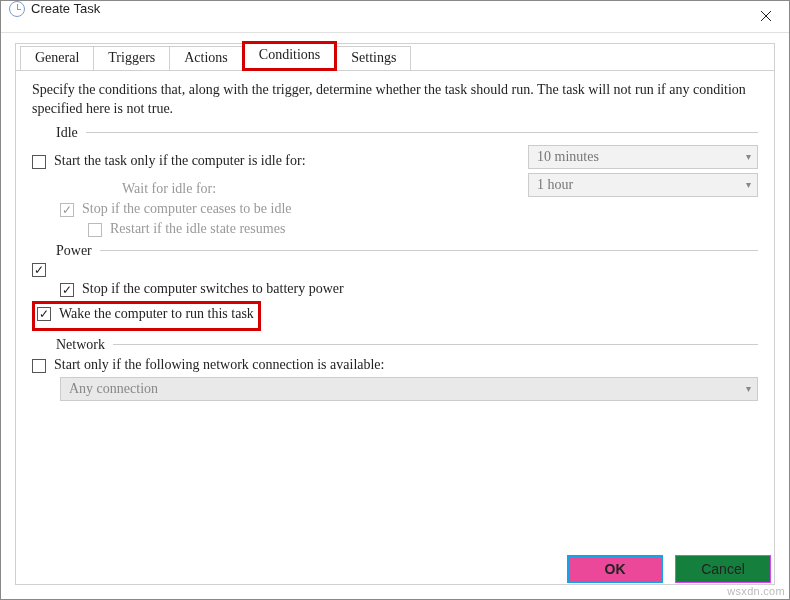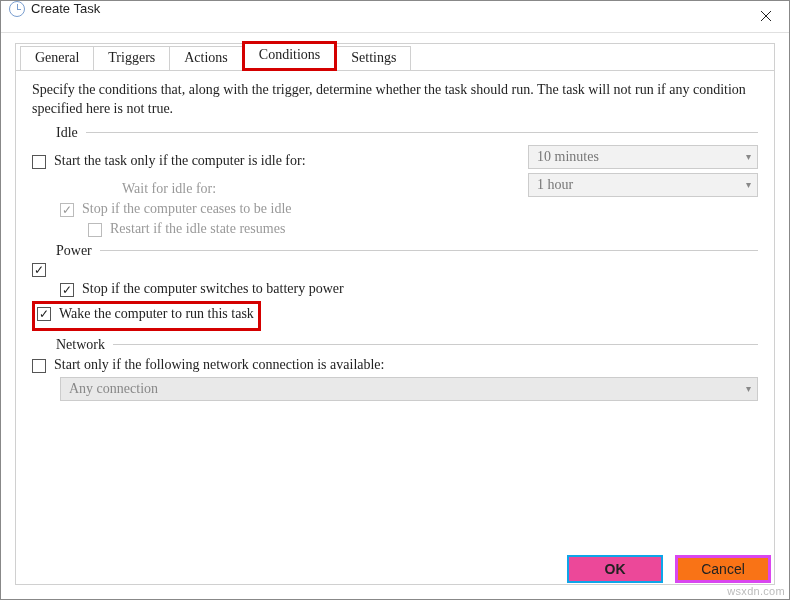--- a/index.html
+++ b/index.html
@@ -170,22 +170,22 @@
   .buttons {
     position: absolute;
     right: 18px;
     bottom: 16px;
     display: flex;
     gap: 12px;
   }
   .btn {
     min-width: 96px;
     height: 28px;
-    border: 3px solid #d946ef;
-    background: #f97316;
+    border: 1px solid #d946ef;
+    background: #15803d;
     display: inline-flex;
     align-items: center;
     justify-content: center;
     font-size: 14px;
     cursor: pointer;
   }
   .btn.primary { border: 2px solid #0ea5e9; background:#ec4899;font-weight:bold; }
   .spacer-row { width: 430px; }
   .watermark {
     position:absolute;

